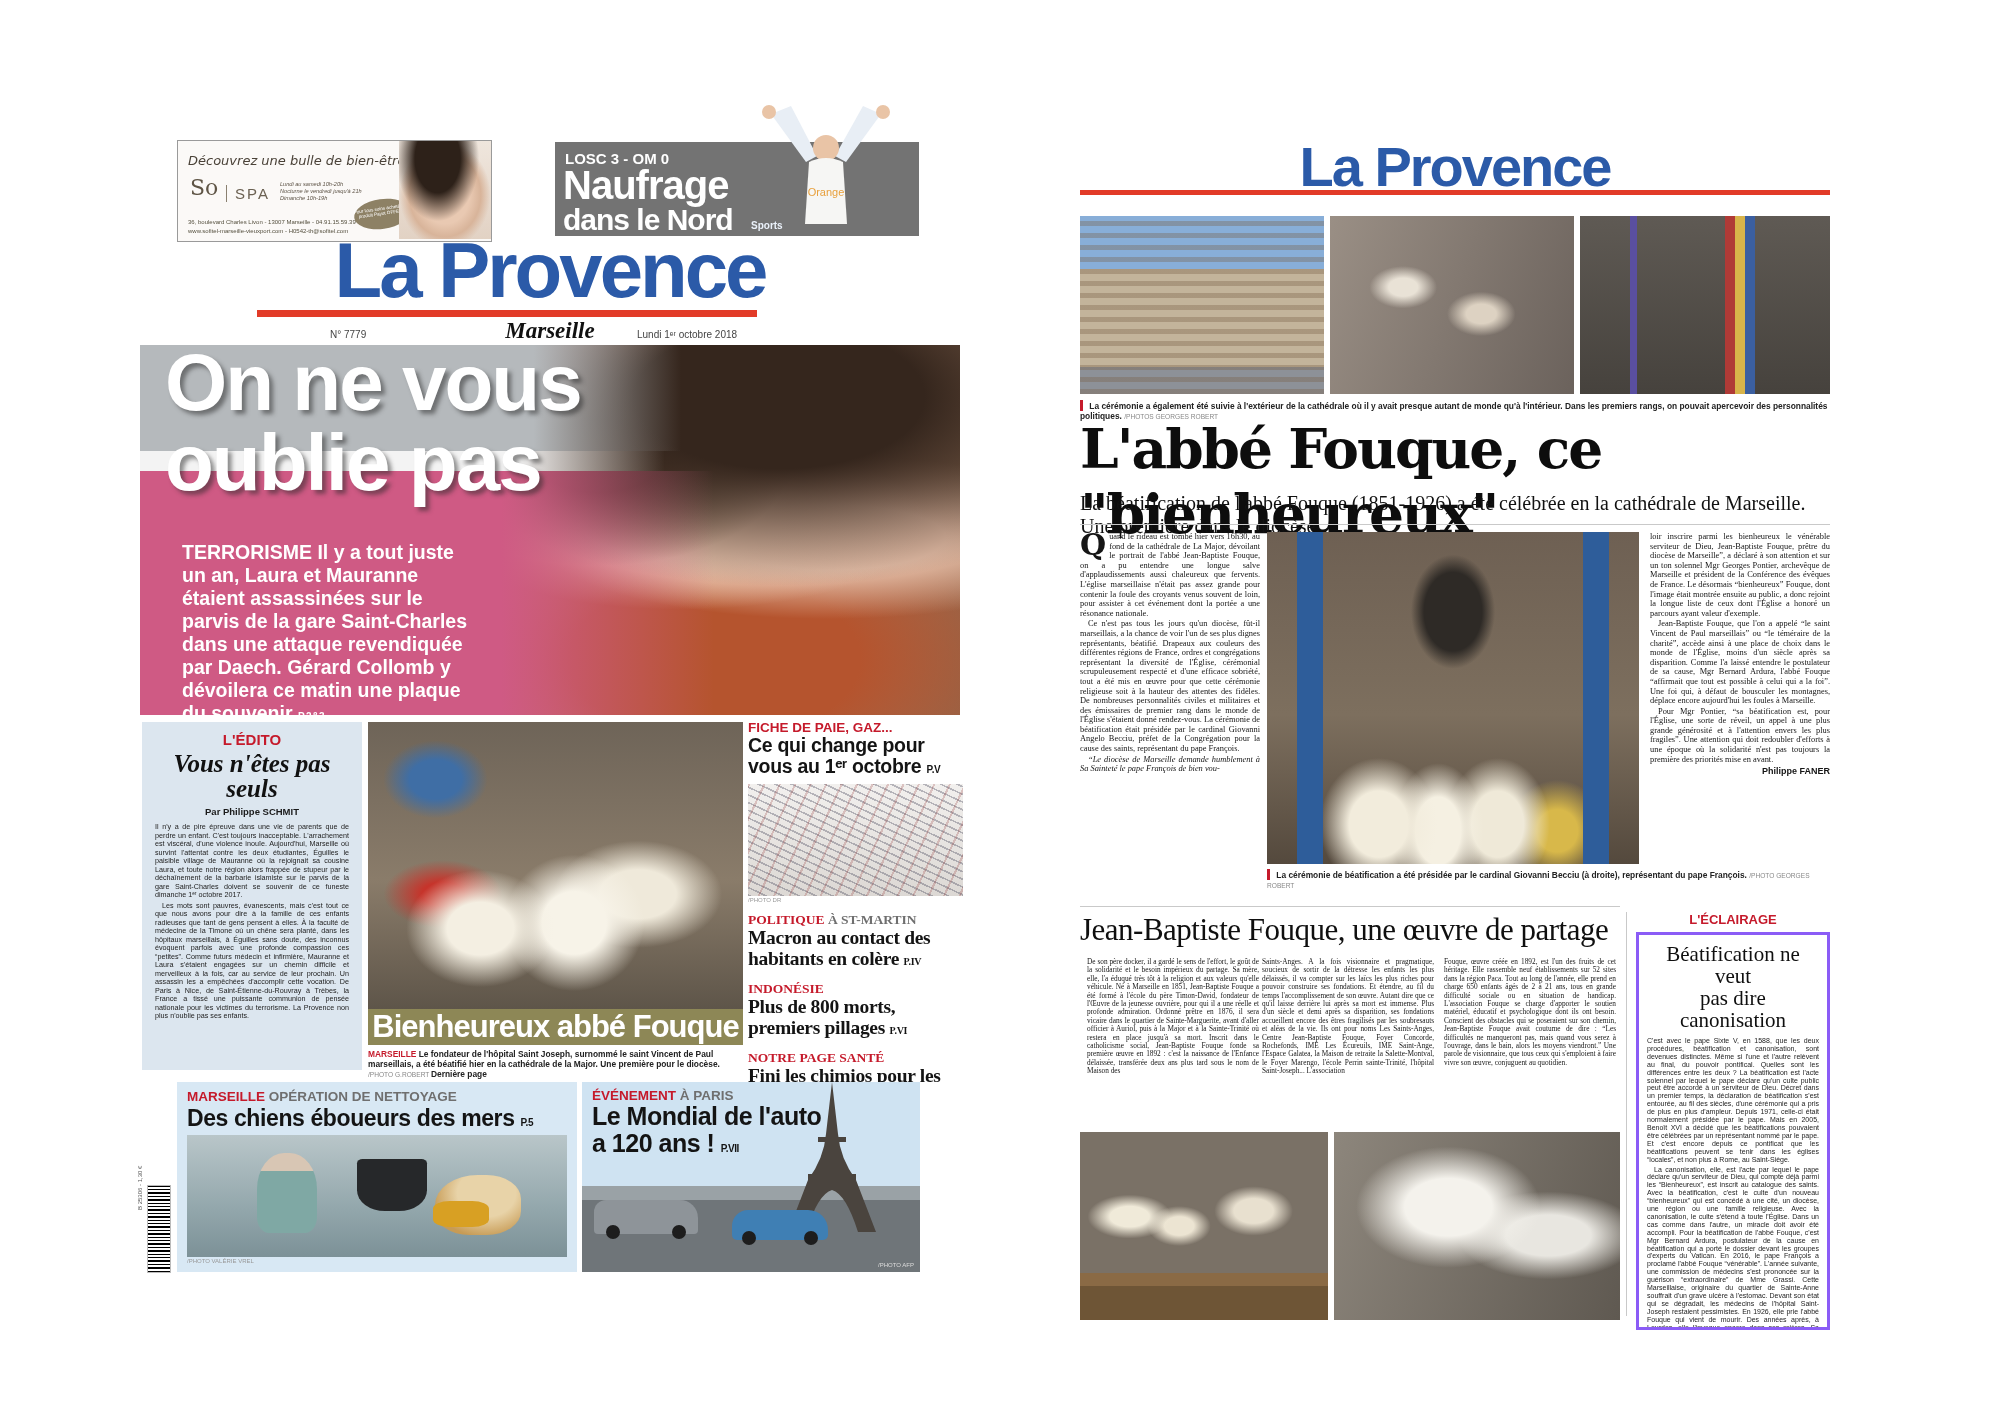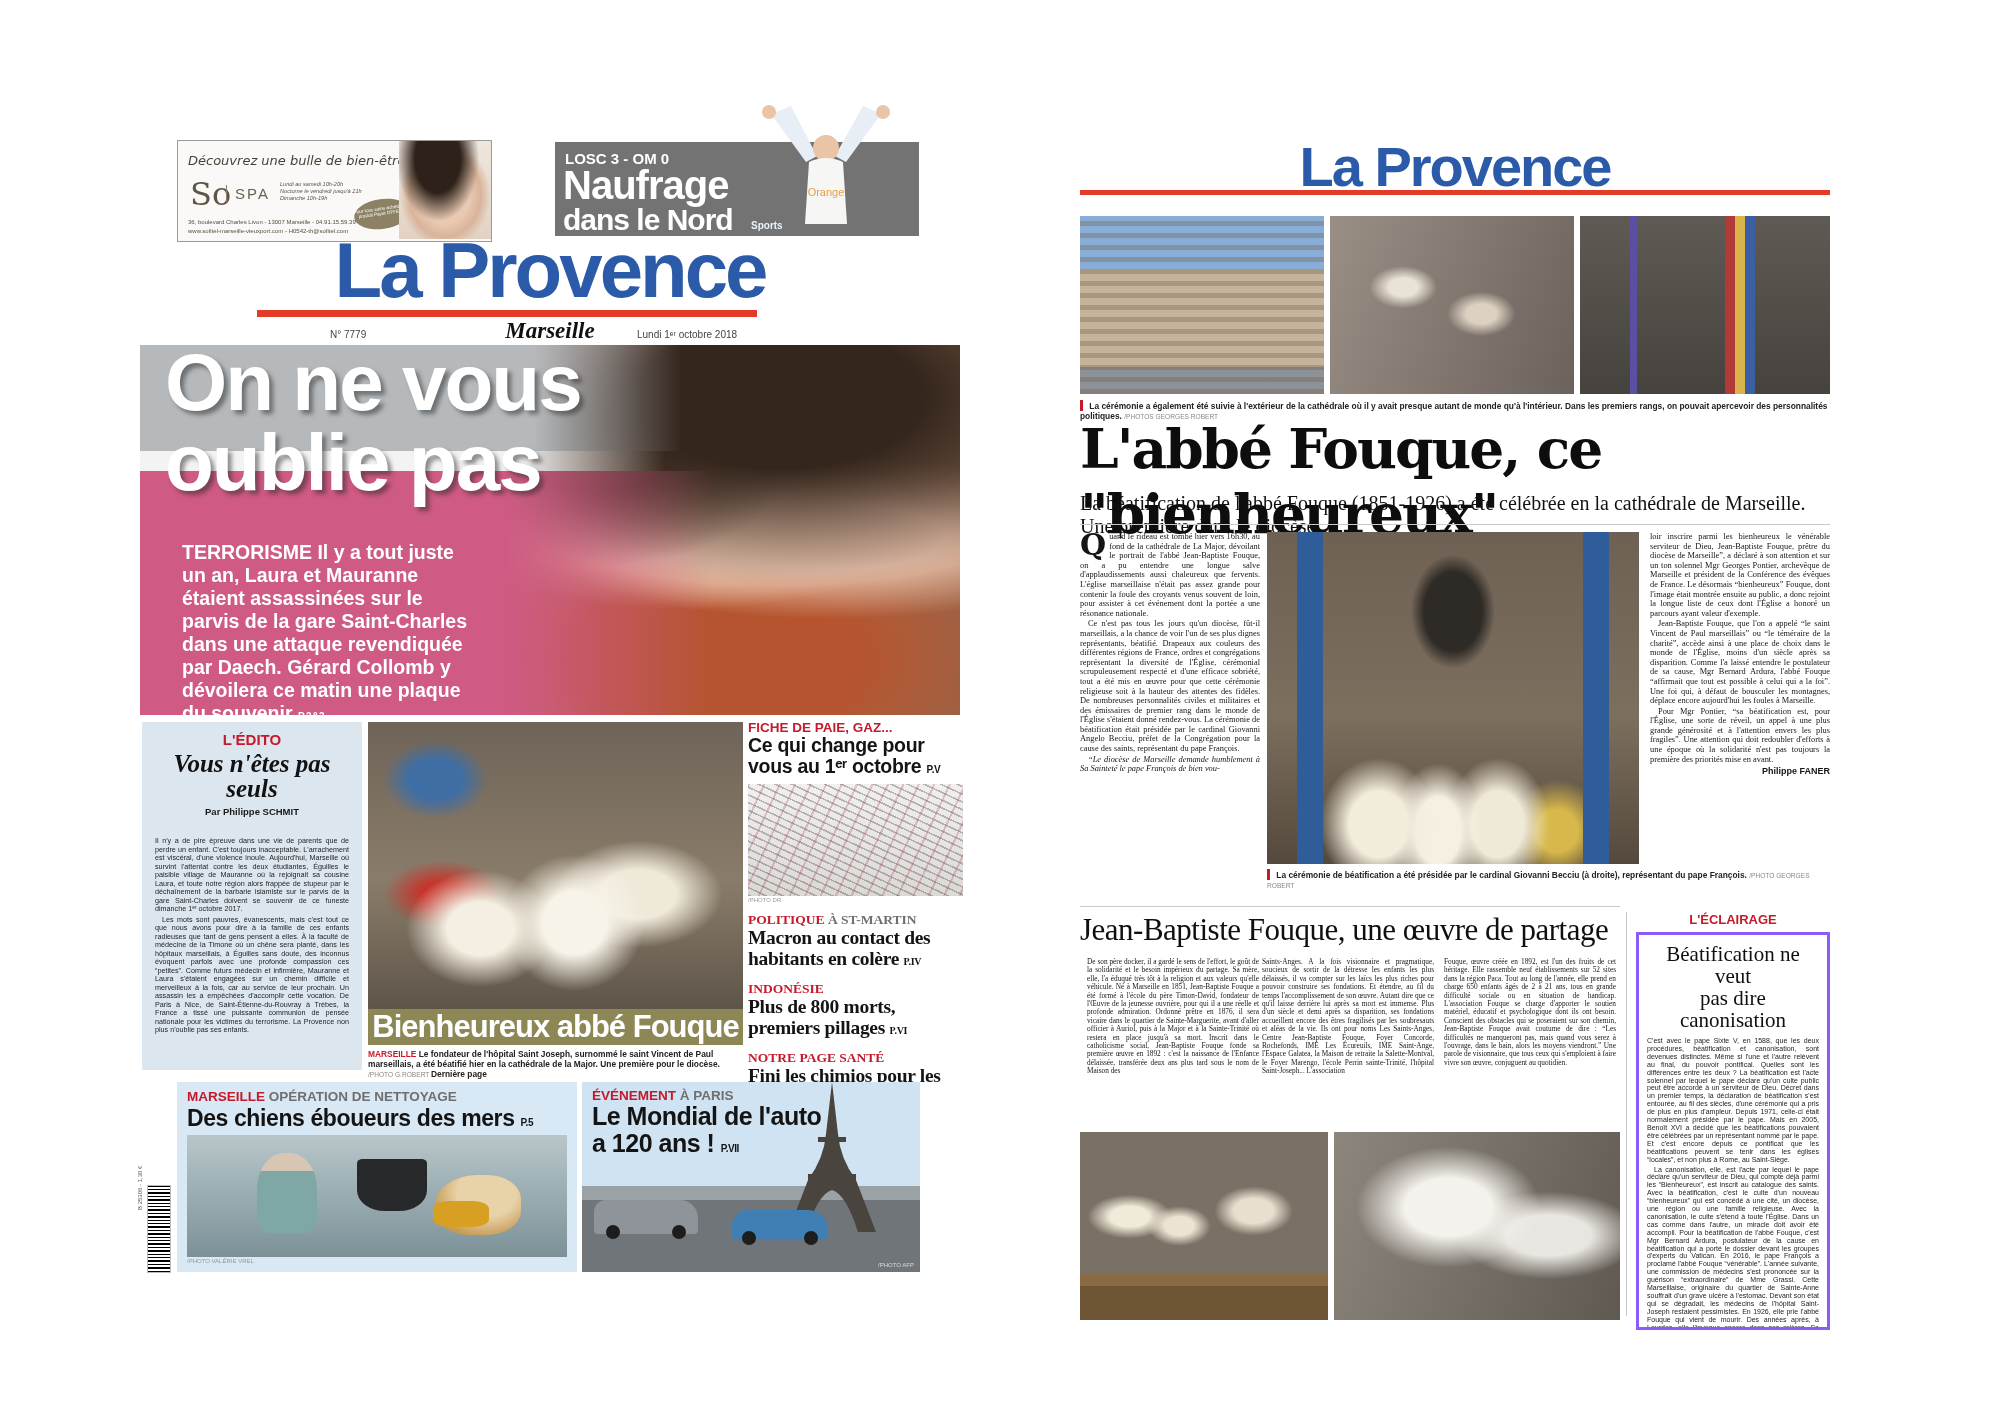--- a/index.html
+++ b/index.html
@@ -6,21 +6,21 @@
   body{width:2000px;height:1413px;position:relative;font-family:"Liberation Sans",sans-serif;color:#1a1a1a;overflow:hidden;}
   .abs{position:absolute;}
   .page{position:absolute;background:#fff;}
   #front{left:135px;top:100px;width:830px;height:1245px;}
   #inside{left:1080px;top:120px;width:750px;height:1210px;}
 
   
   .ad{left:42px;top:40px;width:313px;height:100px;border:1px solid #9a9a9a;background:#fbf9f7;overflow:hidden;}
   .ad-code{position:absolute;right:64px;top:3px;font-size:6px;color:#777;}
   .ad-head{position:absolute;left:10px;top:12px;font-size:13px;font-style:italic;color:#4a4238;font-family:"DejaVu Sans",sans-serif;}
-  .ad-so{position:absolute;left:12px;top:34px;font-size:32px;color:#5f5546;font-family:"DejaVu Serif",serif;}
+  .ad-so{position:absolute;left:12px;top:34px;font-size:22px;color:#5f5546;font-family:"DejaVu Serif",serif;}
   .ad-spa{position:absolute;left:48px;top:44px;font-size:15px;letter-spacing:2px;color:#6b6152;border-left:1px solid #8a8070;padding-left:8px;}
   .ad-hours{position:absolute;left:102px;top:40px;font-size:5.6px;font-style:italic;color:#5c5245;line-height:7px;}
   .ad-addr{position:absolute;left:10px;top:78px;font-size:6px;color:#55503f;}
   .ad-web{position:absolute;left:10px;top:87px;font-size:6px;color:#55503f;}
   .ad-badge{position:absolute;left:176px;top:58px;width:56px;height:30px;border-radius:50%;background:#8d8165;color:#fff;font-size:4.6px;text-align:center;padding-top:7px;box-sizing:border-box;transform:rotate(-8deg);line-height:5.4px;}
   .ad-face{position:absolute;right:0;top:0;width:92px;height:98px;background:
      radial-gradient(ellipse at 42% 18%,#2d2119 0 30%,transparent 55%),
      radial-gradient(ellipse at 50% 55%,#e9c9b2 0 38%,#d8b49a 55%,transparent 70%),
      linear-gradient(#efe6dd,#e2d2c4);}
   .sbanner{left:420px;top:42px;width:364px;height:94px;background:#737373;}
@@ -48,21 +48,21 @@
   .hero-pink{position:absolute;left:0;top:126px;width:100%;height:244px;background:linear-gradient(90deg,#cf5a84 0 44%,rgba(207,90,132,.55) 56%,rgba(207,90,132,0) 70%);}
   .hero-h1{position:absolute;left:25px;top:-4px;font-size:80px;font-weight:bold;color:#fff;letter-spacing:-2px;text-shadow:4px 4px 4px rgba(40,40,40,.5);line-height:84px;}
   .hero-h2{position:absolute;left:25px;top:76px;font-size:80px;font-weight:bold;color:#fff;letter-spacing:-2px;text-shadow:4px 4px 4px rgba(40,40,40,.5);line-height:84px;}
   .hero-kick{position:absolute;left:42px;top:196px;width:292px;font-size:19.5px;line-height:23px;font-weight:bold;color:#fff;}
   .hero-ref{font-size:10px;}
 
   .edito{left:7px;top:622px;width:220px;height:348px;background:#dce6ef;box-sizing:border-box;padding:9px 13px;overflow:hidden;}
   .ed-k{text-align:center;color:#c51a2b;font-weight:bold;font-size:15px;}
   .ed-t{text-align:center;font-family:"Liberation Serif",serif;font-style:italic;font-weight:bold;font-size:25px;line-height:25px;margin-top:3px;color:#111;}
   .ed-b{text-align:center;font-size:9.5px;font-weight:bold;margin-top:5px;}
-  .ed-p{font-size:7.2px;line-height:8.5px;text-align:justify;margin-top:20px;color:#222;}
+  .ed-p{font-size:7.2px;line-height:8.5px;text-align:justify;margin-top:6px;color:#222;}
   .ed-p + .ed-p{margin-top:2px;text-indent:7px;}
 
   .cphoto{left:233px;top:622px;width:375px;height:287px;background:
      radial-gradient(ellipse at 18% 20%,#3f6ea5 0 6%,transparent 12%),
      radial-gradient(ellipse at 30% 72%,#f4efe2 0 9%,transparent 20%),
      radial-gradient(ellipse at 55% 70%,#f7f3e8 0 11%,transparent 24%),
      radial-gradient(ellipse at 20% 60%,#c6342b 0 5%,transparent 14%),
      radial-gradient(ellipse at 72% 60%,#efe9da 0 10%,transparent 22%),
      linear-gradient(#6e6458 0%,#8a7c6a 55%,#5e5549 100%);}
   .cbanner{left:233px;top:909px;width:375px;height:36px;background:#8d8756;color:#fff;font-weight:bold;font-size:31px;text-align:center;line-height:36px;letter-spacing:-1px;}

